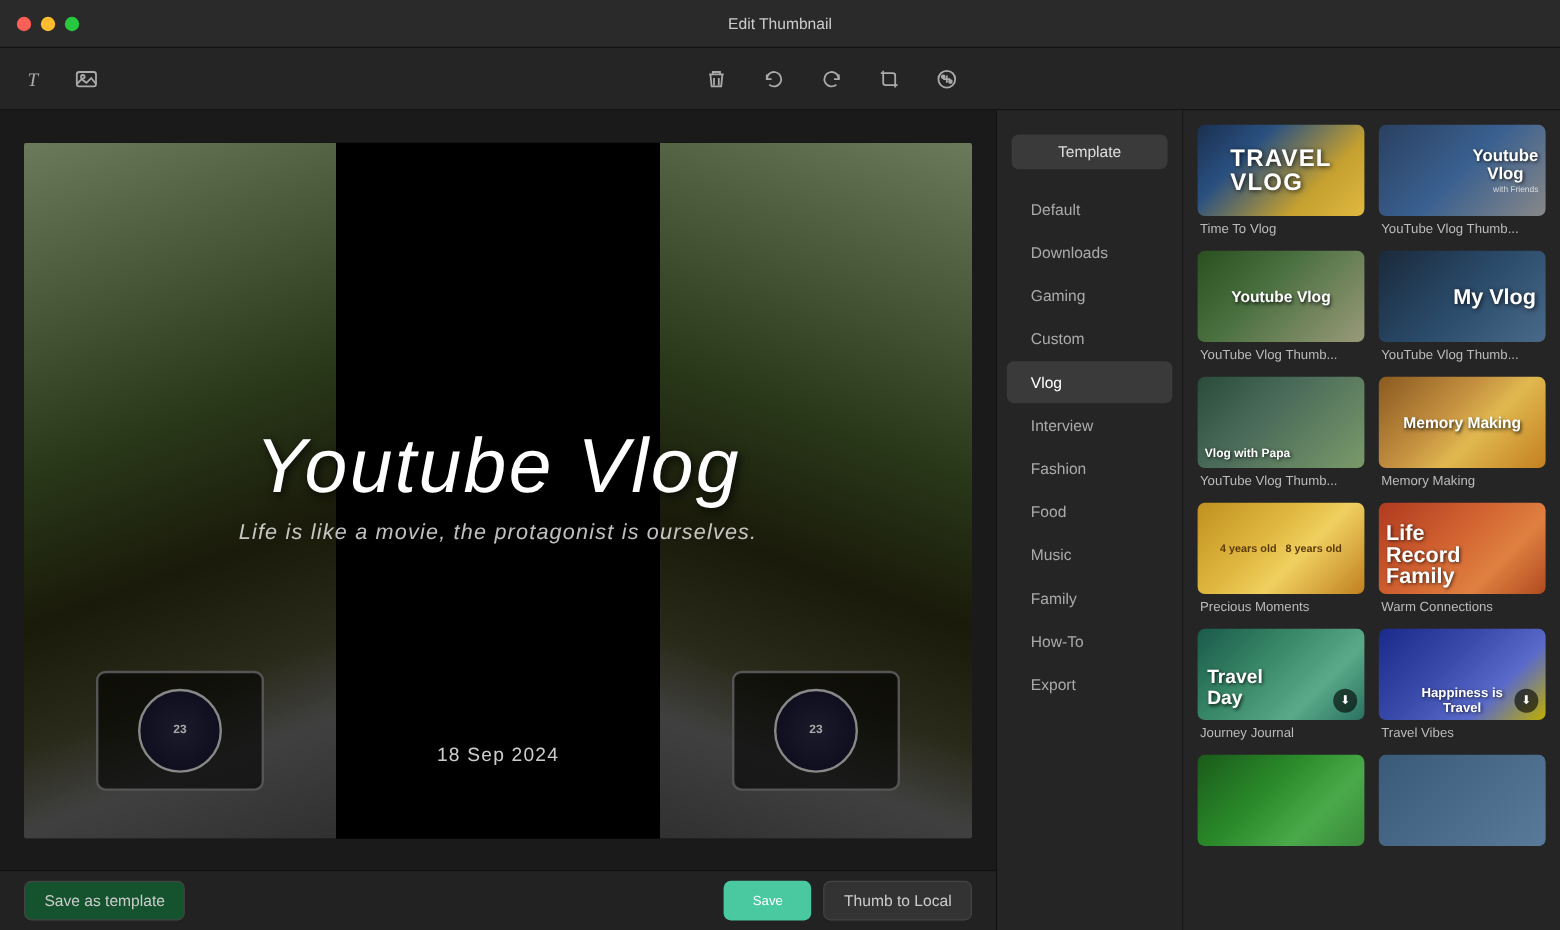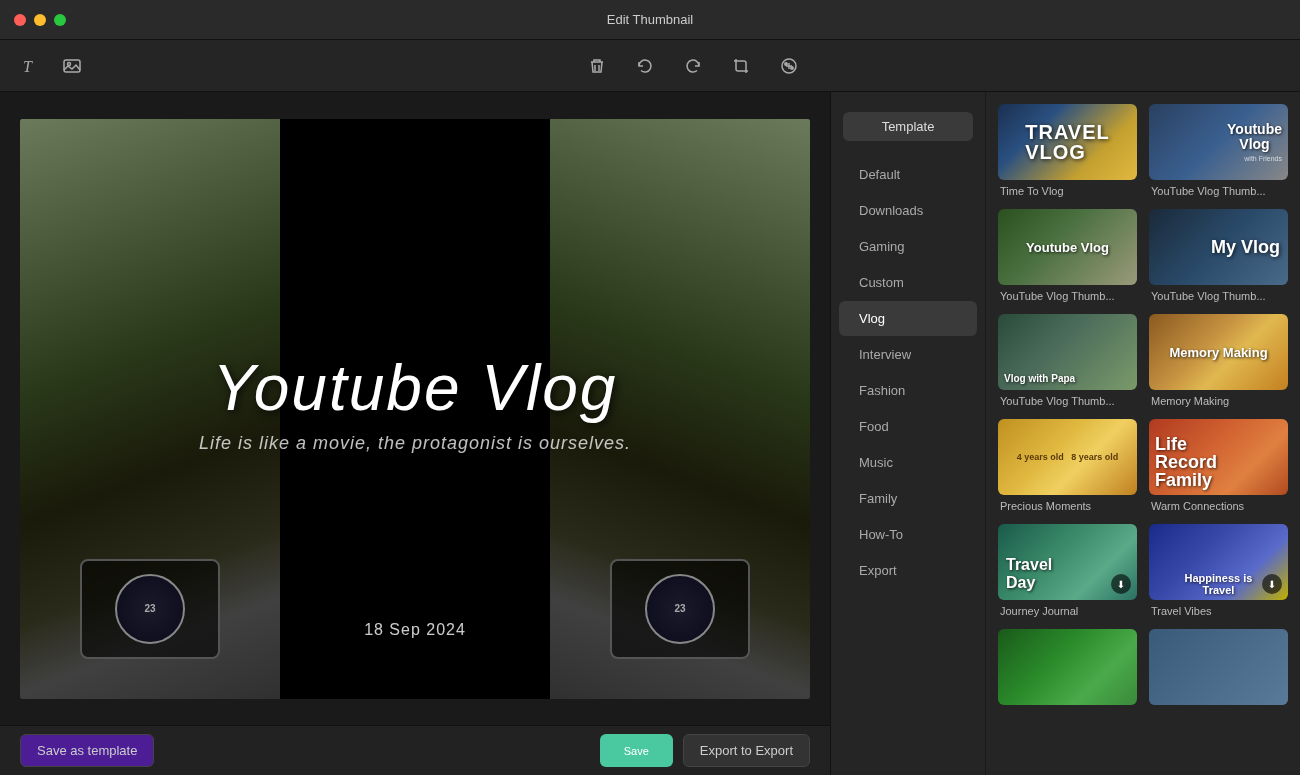--- a/index.html
+++ b/index.html
@@ -207,21 +207,21 @@
     .canvas-bottom-bar {
       height: 50px;
       background: #222;
       display: flex;
       align-items: center;
       justify-content: space-between;
       padding: 0 20px;
       border-top: 1px solid #111;
     }
     .save-template-btn {
-      background: #4c1d95;
+      background: #14532d;
       color: #ccc;
       border: 1px solid #444;
       border-radius: 6px;
       padding: 8px 16px;
       font-size: 13px;
       cursor: pointer;
     }
     .bottom-right-btns {
       display: flex;
       gap: 10px;
@@ -425,21 +425,21 @@
         </div>
 
         <div class="canvas-date">18 Sep 2024</div>
       </div>
     </div>
 
     <div class="canvas-bottom-bar">
       <button class="save-template-btn">Save as template</button>
       <div class="bottom-right-btns">
         <button class="save-btn">Save</button>
-        <button class="export-btn">Export to Export</button>
+        <button class="export-btn">Thumb to Local</button>
       </div>
     </div>
   </div>
 
   <div class="right-panel">
 
     <div class="category-sidebar">
       <div class="template-tab">Template</div>
       <div id="category-list">
           <div class="category-item">Default</div>

